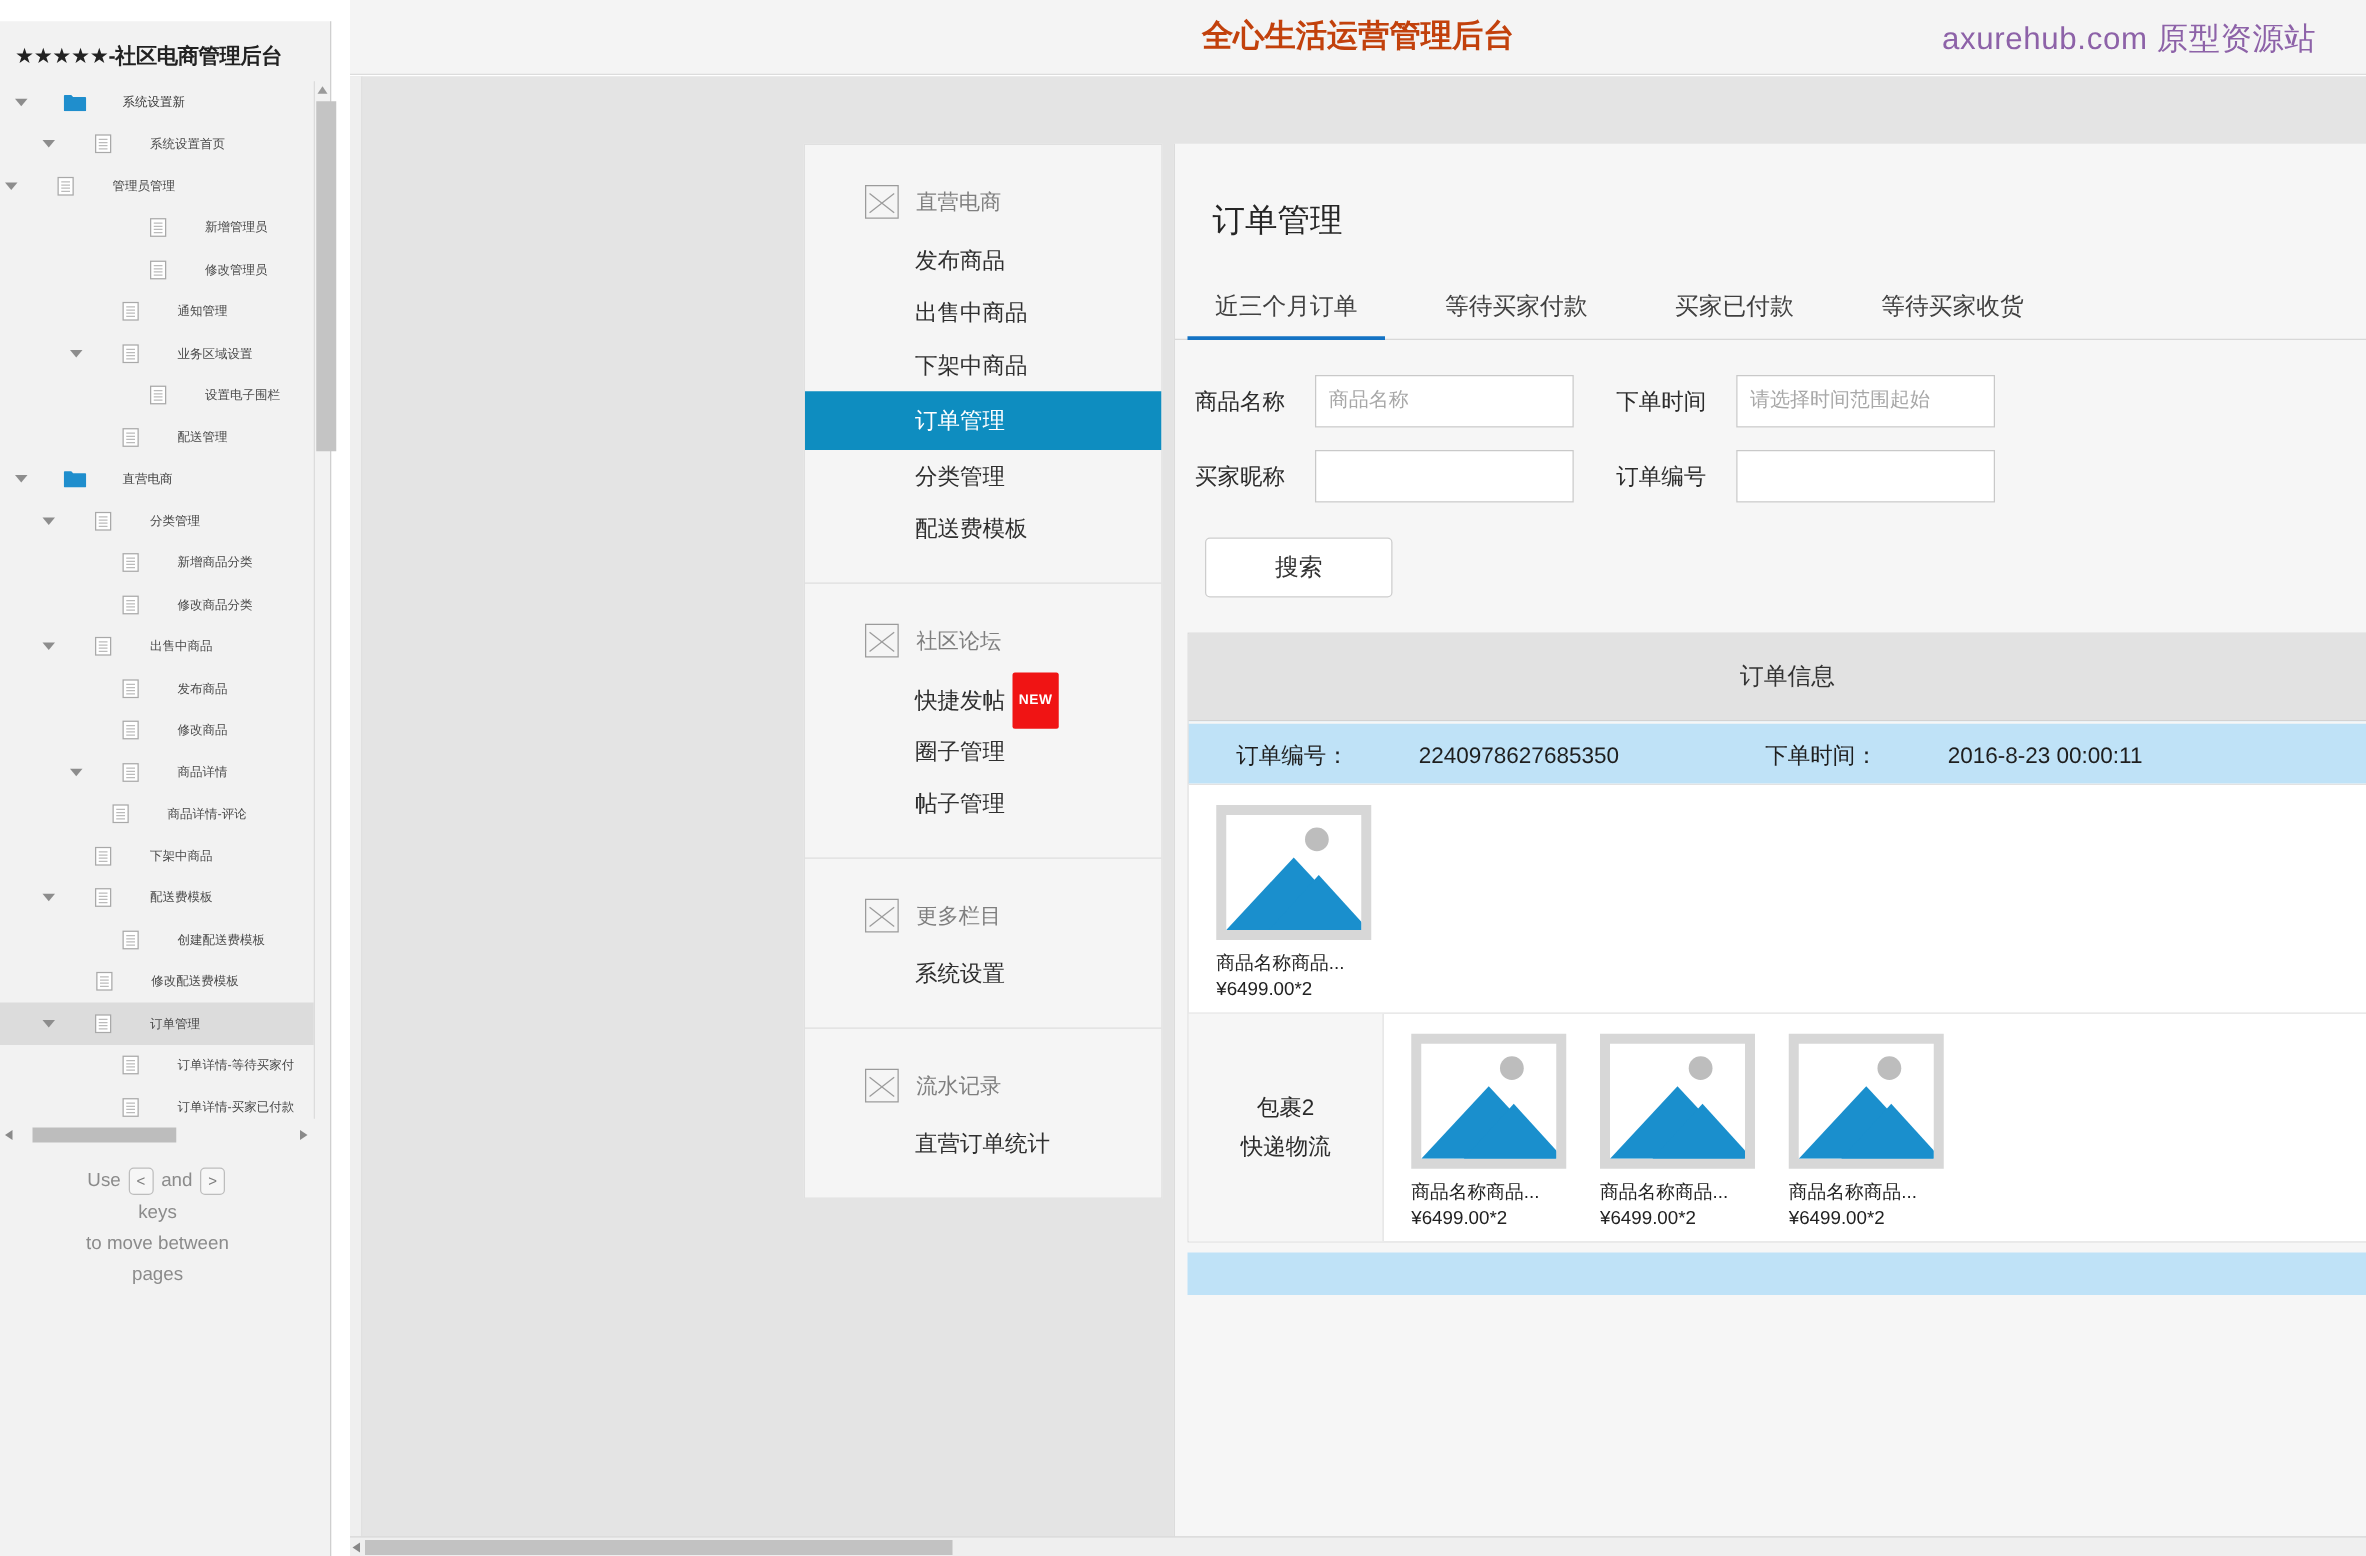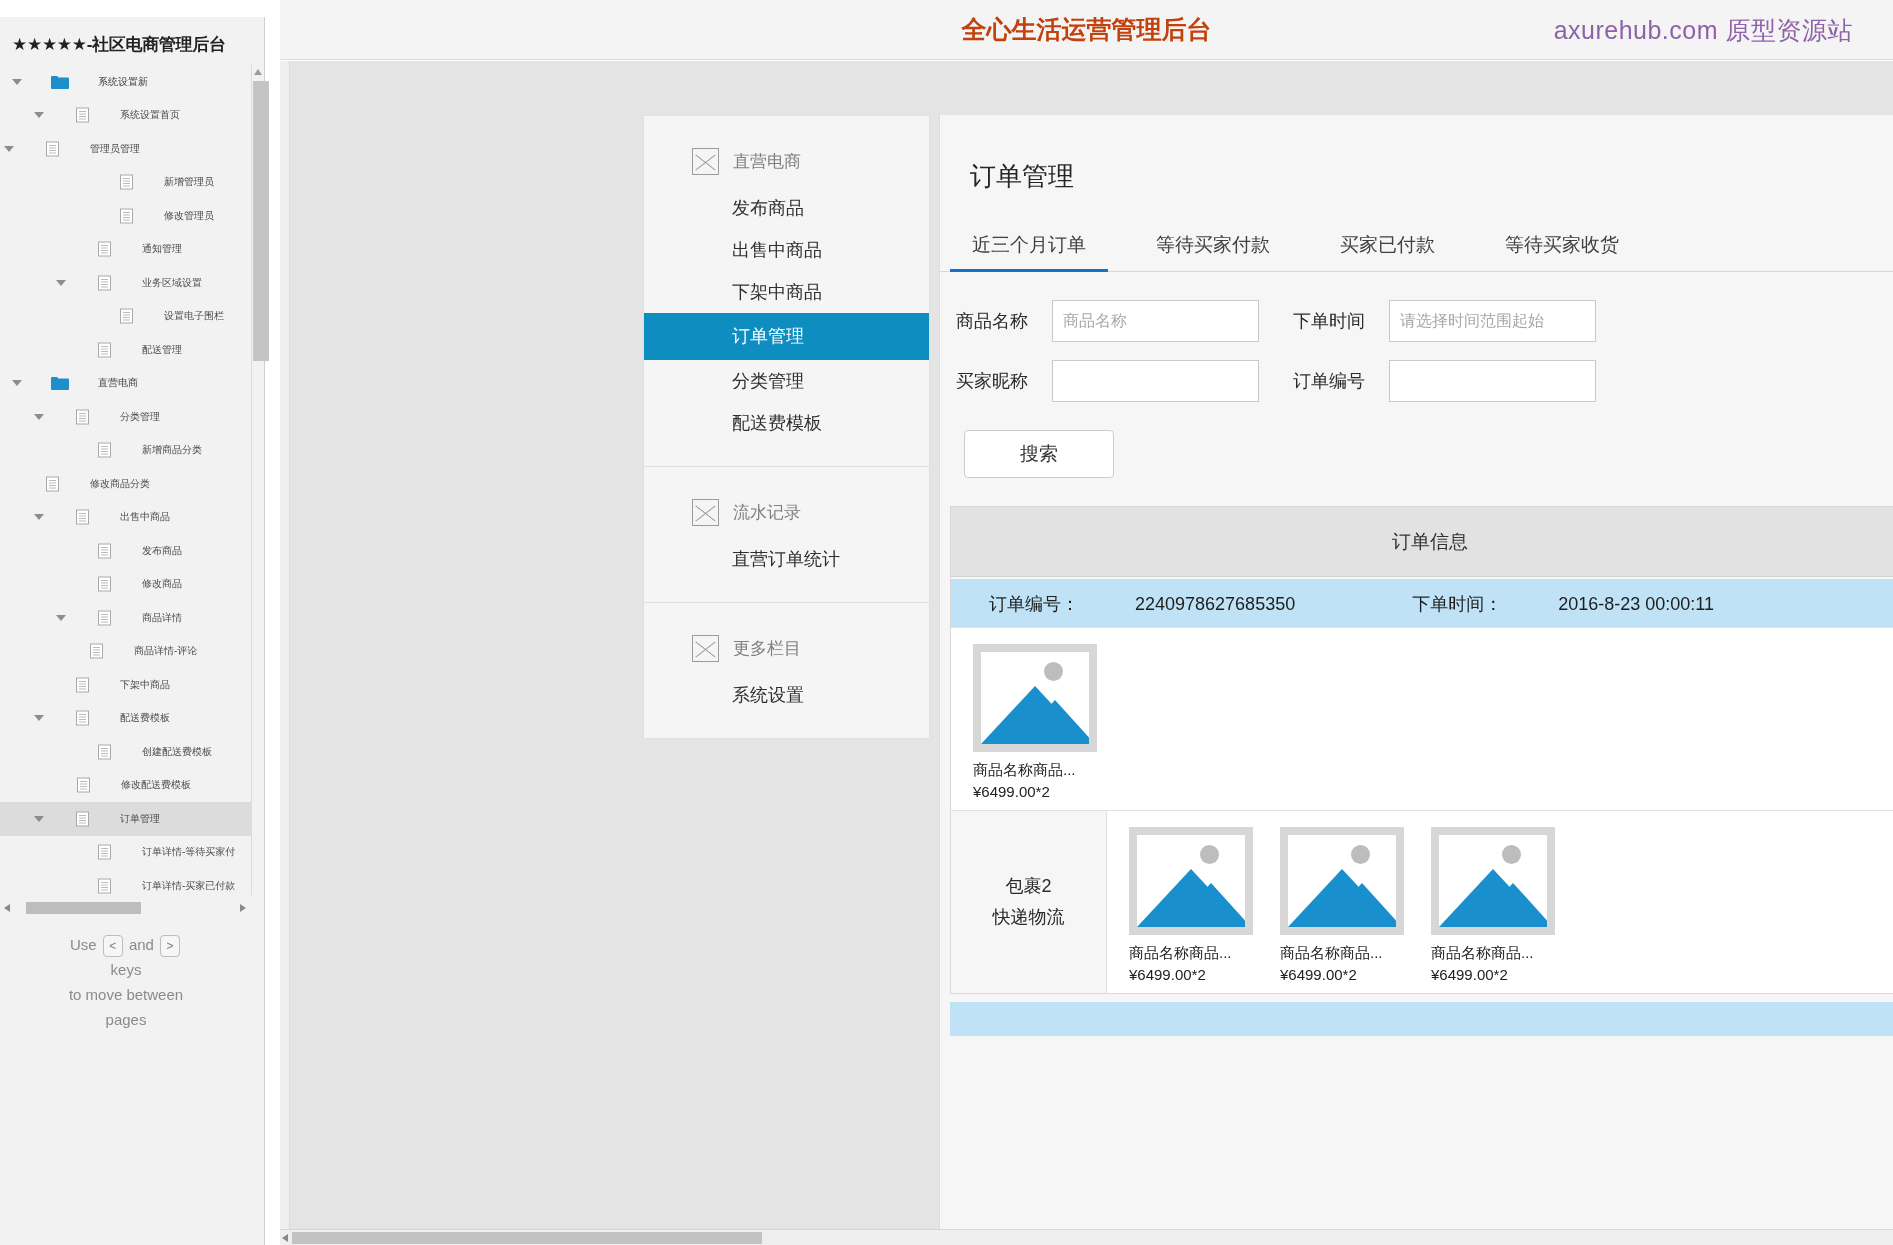--- a/index.html
+++ b/index.html
@@ -499,21 +499,21 @@
             <svg width="15" height="16" viewBox="0 0 15 16">
               <rect x="1.5" y="1" width="12" height="14" fill="#fff" stroke="#a9a9a9"></rect>
               <line x1="4" y1="4.5" x2="11" y2="4.5" stroke="#bbb"></line>
               <line x1="4" y1="7" x2="11" y2="7" stroke="#bbb"></line>
               <line x1="4" y1="9.5" x2="11" y2="9.5" stroke="#bbb"></line>
               <line x1="4" y1="12" x2="11" y2="12" stroke="#bbb"></line>
             </svg>
           </div>
           <div class="tree-label">新增商品分类</div>
         </div>
-        <div class="tree-node" style="">
+        <div class="tree-node" style="padding-left: 52px;">
           <div class="tw"></div>
           <div class="ico">
             <svg width="15" height="16" viewBox="0 0 15 16">
               <rect x="1.5" y="1" width="12" height="14" fill="#fff" stroke="#a9a9a9"></rect>
               <line x1="4" y1="4.5" x2="11" y2="4.5" stroke="#bbb"></line>
               <line x1="4" y1="7" x2="11" y2="7" stroke="#bbb"></line>
               <line x1="4" y1="9.5" x2="11" y2="9.5" stroke="#bbb"></line>
               <line x1="4" y1="12" x2="11" y2="12" stroke="#bbb"></line>
             </svg>
           </div>
@@ -726,30 +726,39 @@
           <div class="menu-item"><span>发布商品</span></div>
           <div class="menu-item"><span>出售中商品</span></div>
           <div class="menu-item"><span>下架中商品</span></div>
           <div class="menu-item active"><span>订单管理</span></div>
           <div class="menu-item"><span>分类管理</span></div>
           <div class="menu-item"><span>配送费模板</span></div>
         </div>
         <div class="menu-group">
           <div class="menu-head">
             <div class="xbox"></div>
-            <span>流水记录</span>
-          </div>
-          <div class="menu-item"><span>直营订单统计</span></div>
+            <span>社区论坛</span>
+          </div>
+          <div class="menu-item"><span>快捷发帖</span><span class="badge-new">NEW</span></div>
+          <div class="menu-item"><span>圈子管理</span></div>
+          <div class="menu-item"><span>帖子管理</span></div>
         </div>
         <div class="menu-group">
           <div class="menu-head">
             <div class="xbox"></div>
             <span>更多栏目</span>
           </div>
           <div class="menu-item"><span>系统设置</span></div>
+        </div>
+        <div class="menu-group">
+          <div class="menu-head">
+            <div class="xbox"></div>
+            <span>流水记录</span>
+          </div>
+          <div class="menu-item"><span>直营订单统计</span></div>
         </div>
       </div>
 
     <div class="orderpanel">
       <div class="order-title">订单管理</div>
 
       <div class="tabs" id="tabs">
           <div class="tab active">近三个月订单</div>
           <div class="tab">等待买家付款</div>
           <div class="tab">买家已付款</div>

